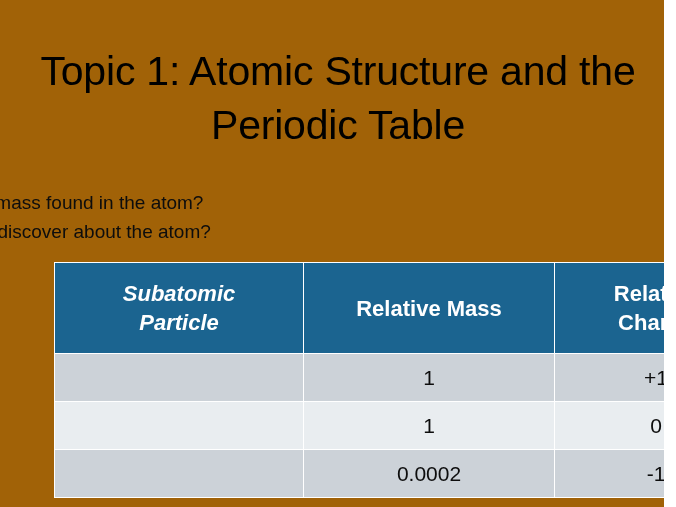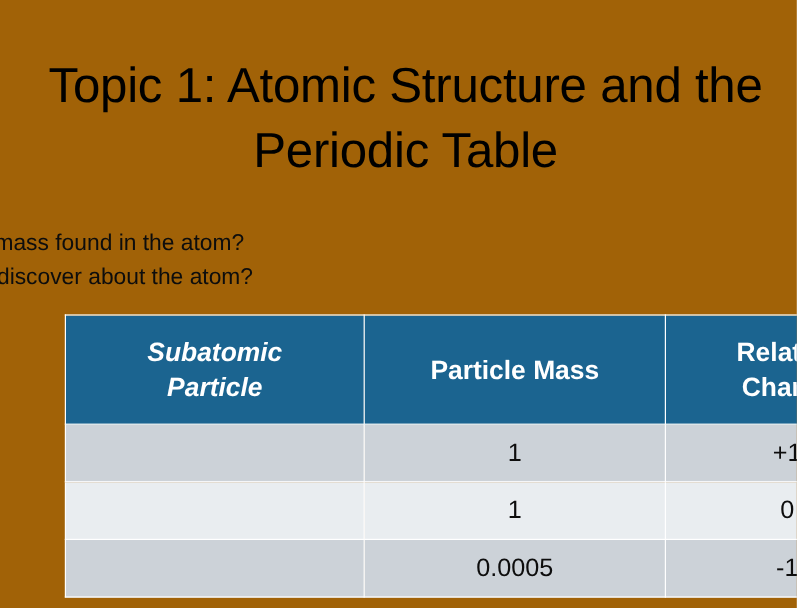--- a/index.html
+++ b/index.html
@@ -109,38 +109,38 @@
     <div class="q-line">t of the mass found in the atom?</div>
     <div class="q-line">herford discover about the atom?</div>
   </div>
 
   <div class="table-wrap">
     <table class="particle-table">
       <thead>
         <tr>
           <th class="col-1">Subatomic
 Particle</th>
-          <th class="col-2">Particle Mass</th>
+          <th class="col-2">Relative Mass</th>
           <th class="col-3">Relative
 Charge</th>
         </tr>
       </thead>
       <tbody>
         <tr class="row-odd">
           <td class="col-1"></td>
           <td class="col-2">1</td>
           <td class="col-3">+1</td>
         </tr>
         <tr class="row-even">
           <td class="col-1"></td>
           <td class="col-2">1</td>
           <td class="col-3">0</td>
         </tr>
         <tr class="row-odd">
           <td class="col-1"></td>
-          <td class="col-2">0.0005</td>
+          <td class="col-2">0.0002</td>
           <td class="col-3">-1</td>
         </tr>
       </tbody>
     </table>
   </div>
 
 </div>
 
 </body></html>

